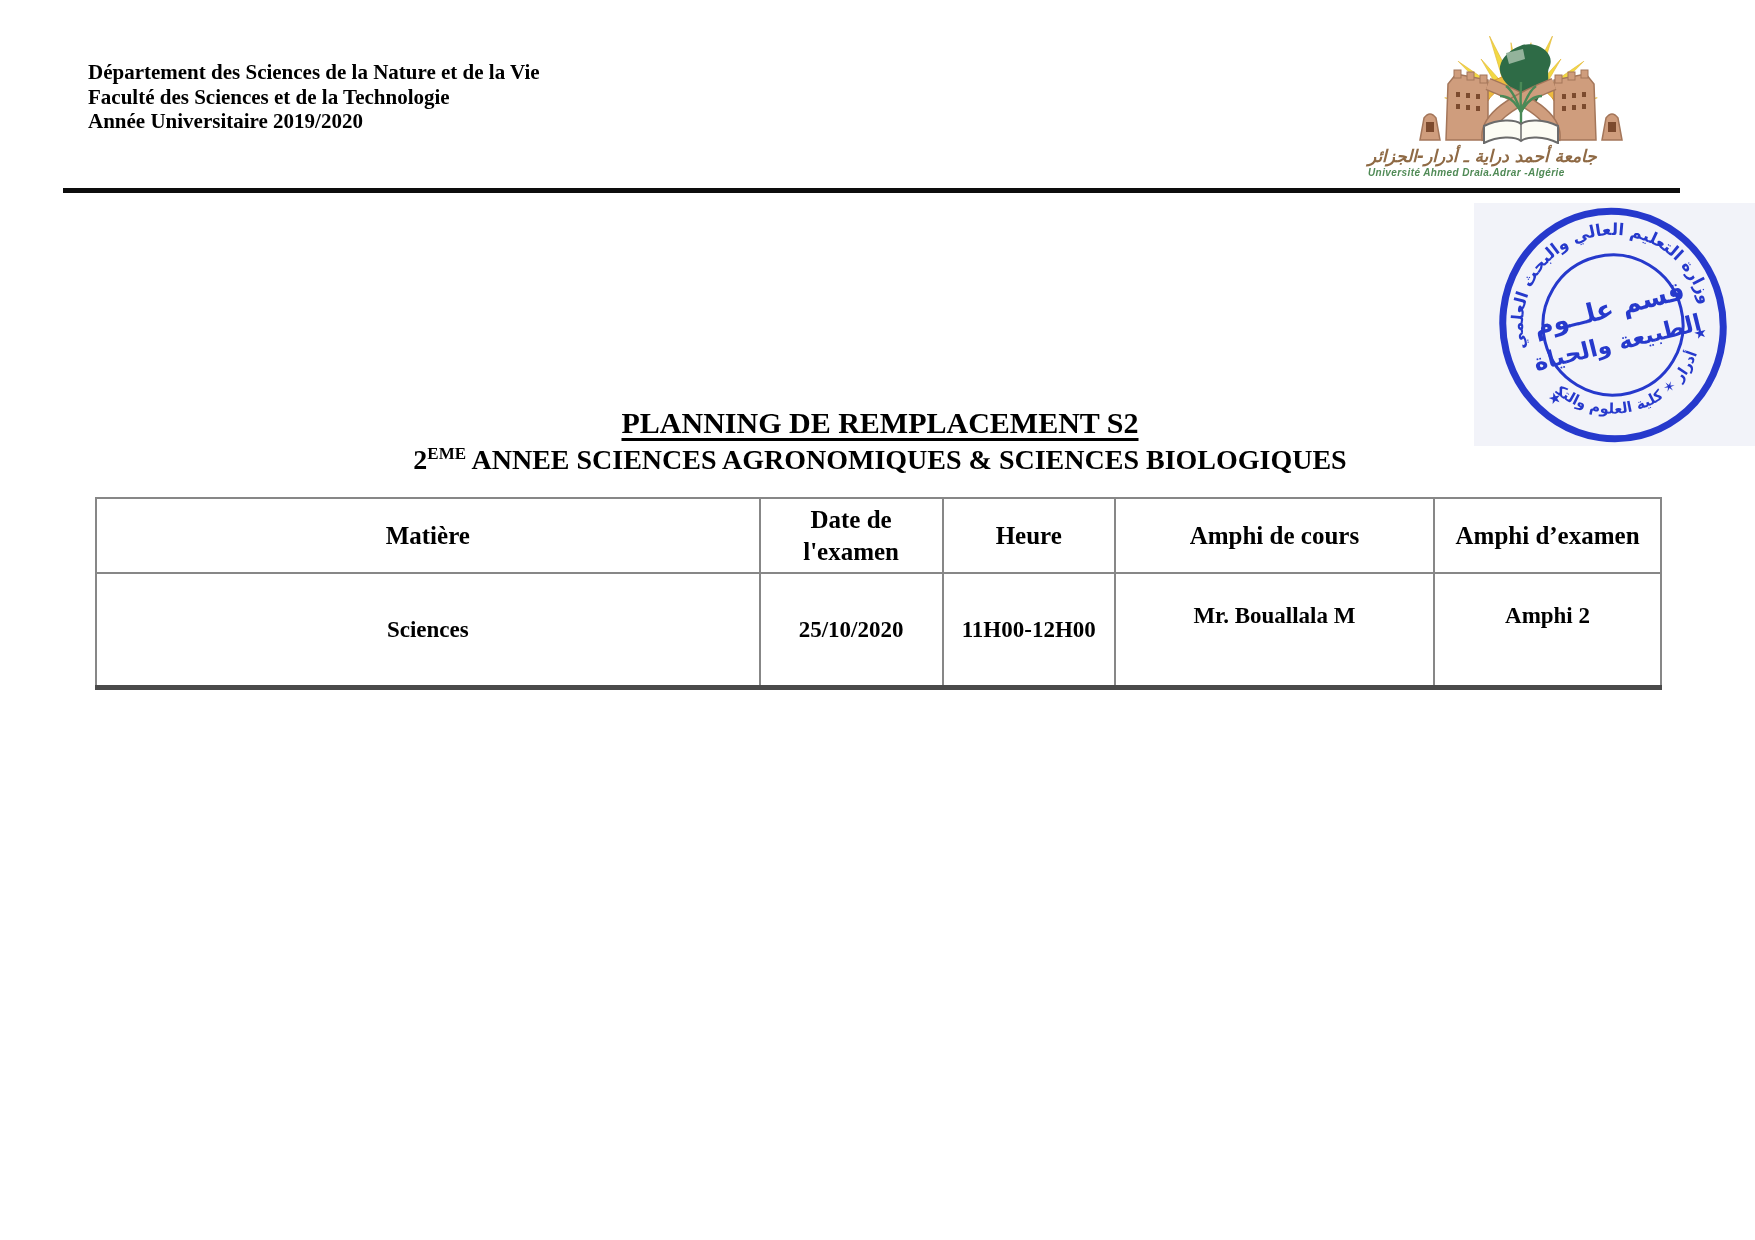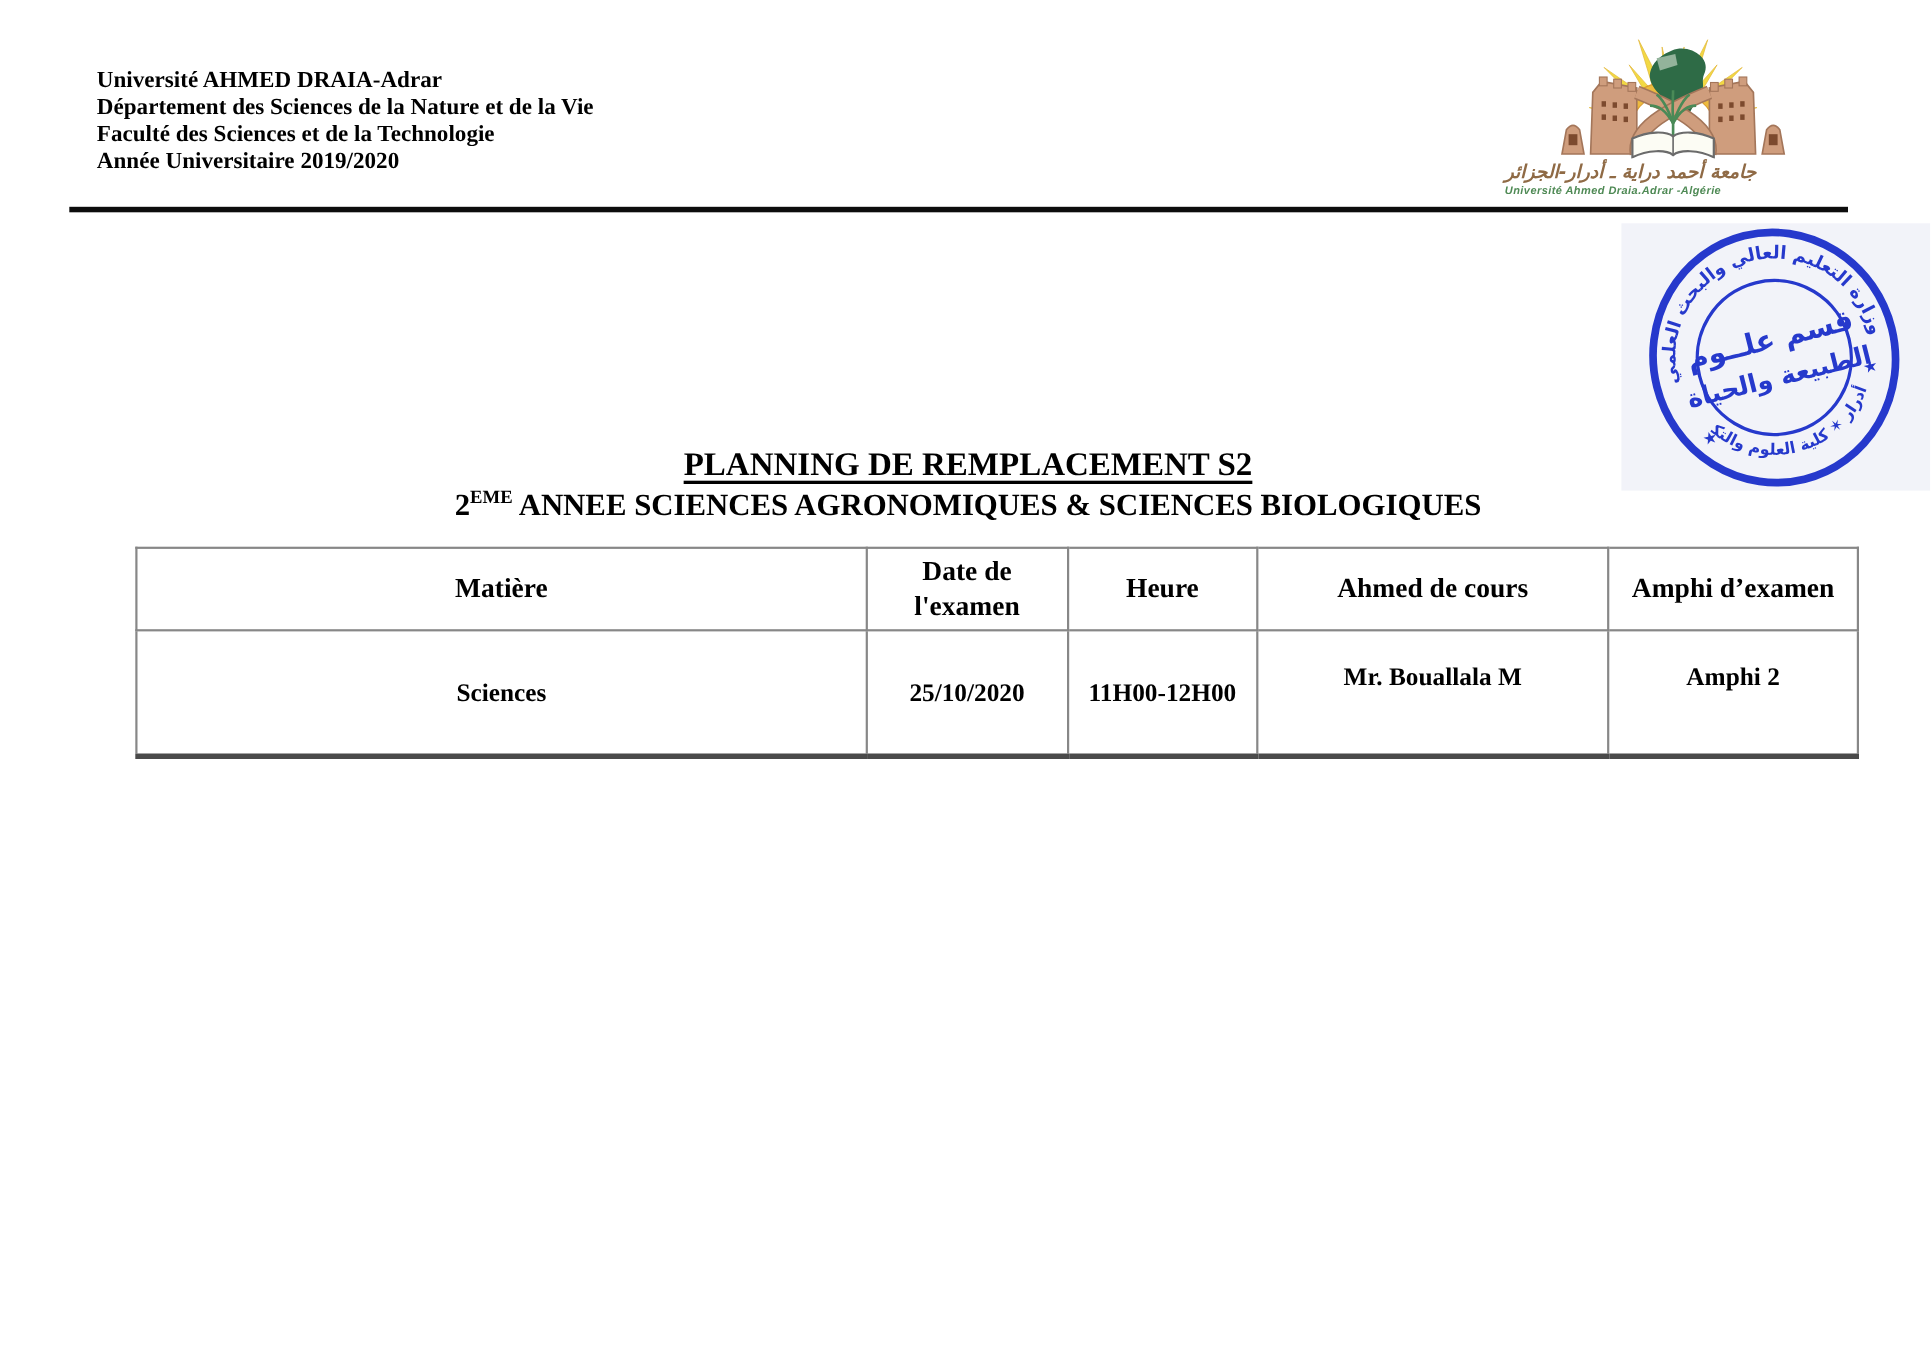--- a/index.html
+++ b/index.html
@@ -59,40 +59,39 @@
     text-decoration:underline;
     text-decoration-thickness:3px;
     text-underline-offset:5px;
   }
   .title-line2 { font-size:28px; line-height:33px; margin-top:3px; }
   .title-line2 sup { font-size:17px; line-height:0; }
 
   
   .exam-table {
     position:absolute; left:95px; top:497px; width:1567px;
-    border-collapse:collapse; table-layout:fixed;margin-left:28px;
+    border-collapse:collapse; table-layout:fixed;
   }
   .exam-table th, .exam-table td {
     border:2px solid #878787;
     text-align:center; vertical-align:middle;
     font-weight:bold; padding:0;
     overflow:hidden;
   }
   .exam-table thead th { height:73px; font-size:25px; line-height:1.25; }
   .exam-table tbody td { height:111px; font-size:23px; }
   .exam-table tbody tr td { border-bottom:5px solid #4a4a4a; }
   .raise { position:relative; top:-14px; display:inline-block; }
 </style>
 </head>
 <body>
 
 <div class="page">
 
   <div class="org-block">
-    <div>Université AHMED DRAIA-Adrar</div>
     <div>Département des Sciences de la Nature et de la Vie</div>
     <div>Faculté des Sciences et de la Technologie</div>
     <div>Année Universitaire 2019/2020</div>
   </div>
 
   <div class="logo">
     <svg width="306" height="122" viewBox="0 0 306 122">
 
       <g fill="#f2d943" stroke="#e3b83a" stroke-width="0.6">
         <g transform="rotate(-78 153 92)">
@@ -235,21 +234,21 @@
       <col style="width:11.7%">
       <col style="width:11.0%">
       <col style="width:20.4%">
       <col style="width:14.5%">
     </colgroup>
     <thead>
       <tr>
         <th>Matière</th>
         <th>Date de l'examen</th>
         <th>Heure</th>
-        <th>Ahmed de cours</th>
+        <th>Amphi de cours</th>
         <th>Amphi d’examen</th>
       </tr>
     </thead>
     <tbody>
       <tr>
         <td>Sciences</td>
         <td>25/10/2020</td>
         <td>11H00-12H00</td>
         <td><span class="raise">Mr. Bouallala M</span></td>
         <td><span class="raise">Amphi 2</span></td>

